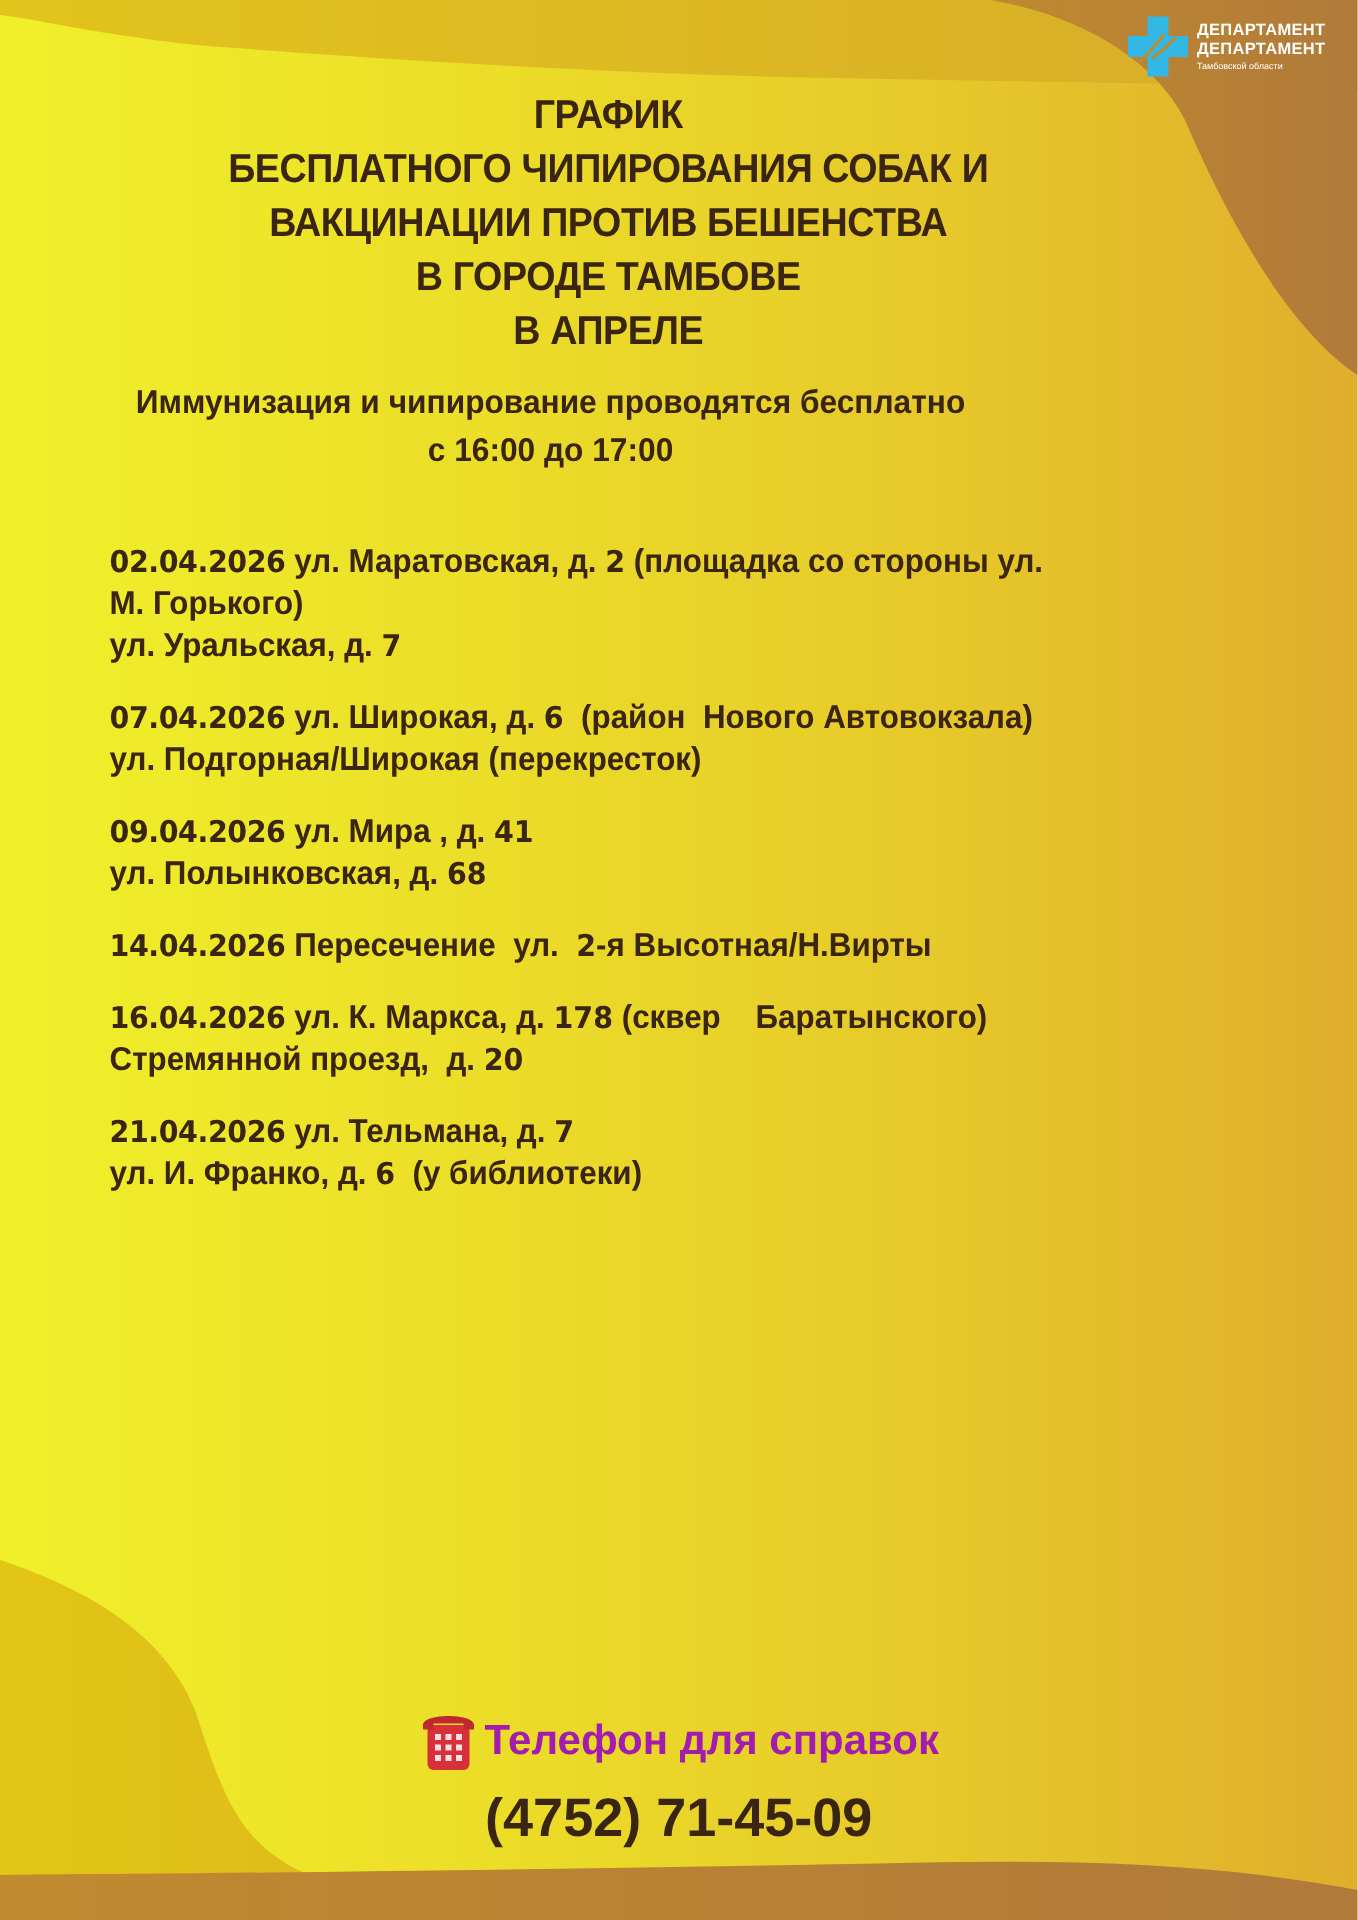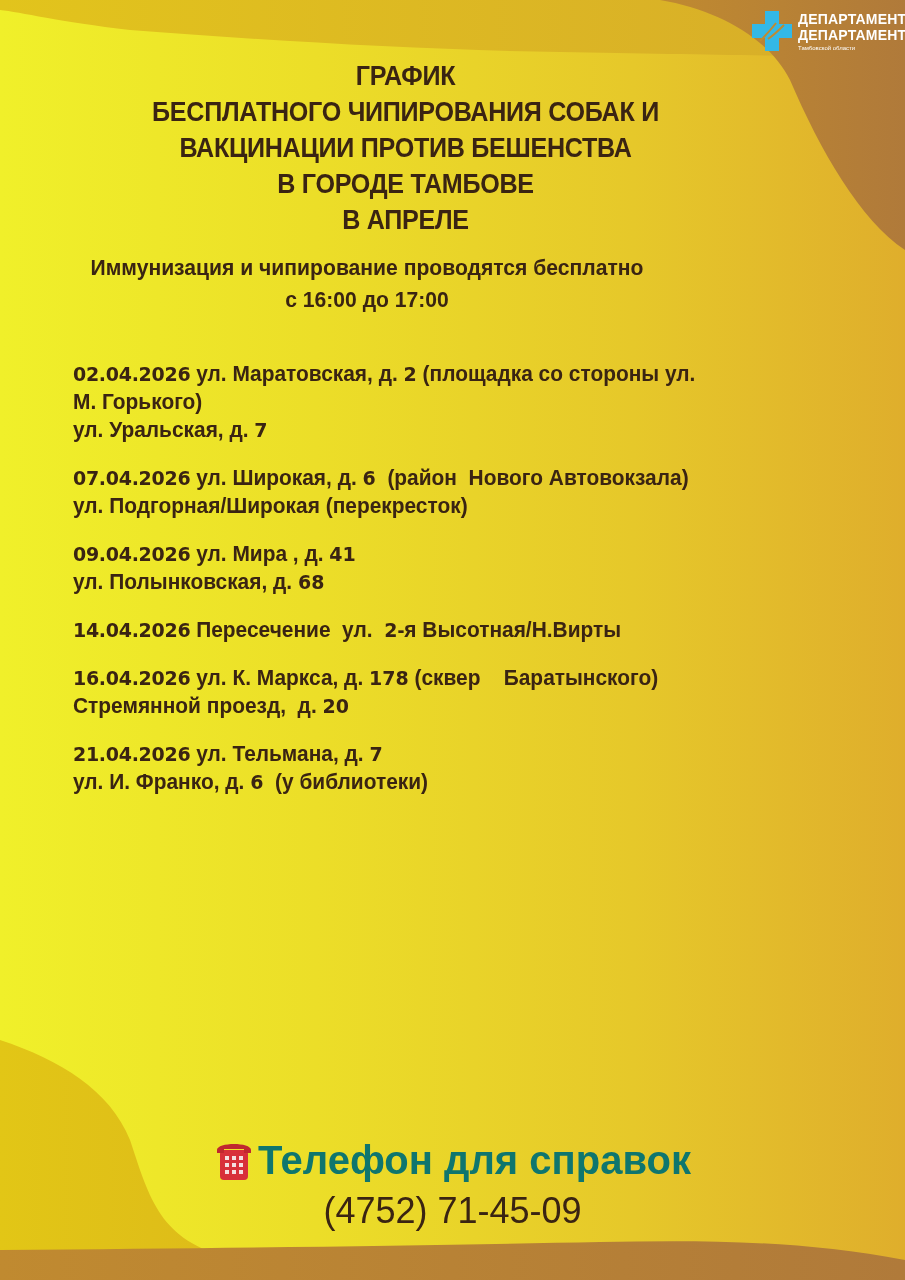--- a/index.html
+++ b/index.html
@@ -8,21 +8,21 @@
       background: linear-gradient(90deg, #f0f02a 0%, #ecde28 35%, #e6c82a 70%, #dfae2c 100%);
       font-family: "Liberation Sans", sans-serif;
       color: #3a2412;
     }
     .bg-svg { position: absolute; left: 0; top: 0; width: 905px; height: 1280px; z-index: 0; }
     .layer { position: absolute; z-index: 1; }
 
     .logo { left: 750px; top: 6px; width: 150px; height: 50px; display: flex; align-items: center; }
     .logo-cross { width: 44px; height: 44px; position: relative; flex: none; }
     .logo-text { margin-left: 4px; display: flex; flex-direction: column; line-height: 1; }
-    .logo-l1, .logo-l2 { color: #ffffff; font-weight: bold; font-size: 14px; letter-spacing: 0.2px; }
+    .logo-l1, .logo-l2 { color: #ffffff; font-weight: bold; font-size: 11px; letter-spacing: 0.2px; }
     .logo-l2 { margin-top: 2px; }
     .logo-l3 { color: #ffffff; font-size: 6px; margin-top: 3px; }
 
     .title { left: 0; width: 811px; top: 58px; text-align: center; }
     .title div {
       font-family: "Liberation Sans", sans-serif; font-weight: bold;
       font-size: 27px; line-height: 36px; letter-spacing: -0.3px; color: #3a2412;
       transform: scaleX(0.93);
     }
 
@@ -32,22 +32,22 @@
     .schedule { left: 40px; top: 360px; width: 850px; margin-left: 33px; }
     .entry { margin-bottom: 20px; }
     .line { font-size: 22px; line-height: 28px; white-space: pre; color: #3a2412; transform-origin: left center; transform: scaleX(0.95); }
     .date { font-family: "DejaVu Sans", sans-serif; font-weight: bold; font-size: 20px; letter-spacing: -0.3px; }
     .num { font-family: "DejaVu Sans", sans-serif; font-weight: bold; font-size: 20px; }
     .txt { font-family: "Liberation Sans", sans-serif; font-weight: bold; }
 
     .contact { left: 0; width: 905px; top: 1138px; text-align: center; }
     .contact-row { display: inline-flex; align-items: center; }
     .phone-icon { width: 40px; height: 44px; margin-right: 4px; position: relative; }
-    .contact-label { font-weight: bold; font-size: 40px; line-height: 44px; color: #0f766e; }
-    .contact-number { font-weight: normal; font-size: 36px; line-height: 46px; color: #3a2412; margin-top: 2px; }
+    .contact-label { font-weight: bold; font-size: 28px; line-height: 44px; color: #a21caf; }
+    .contact-number { font-weight: bold; font-size: 36px; line-height: 46px; color: #3a2412; margin-top: 2px; }
   </style>
 </head>
 <body>
 
 <svg class="bg-svg" viewBox="0 0 905 1280" xmlns="http://www.w3.org/2000/svg">
   <defs>
     <linearGradient id="topWave" x1="0" y1="0" x2="1" y2="0">
       <stop offset="0" stop-color="#e2c41c"></stop>
       <stop offset="1" stop-color="#d7ac2a"></stop>
     </linearGradient>

